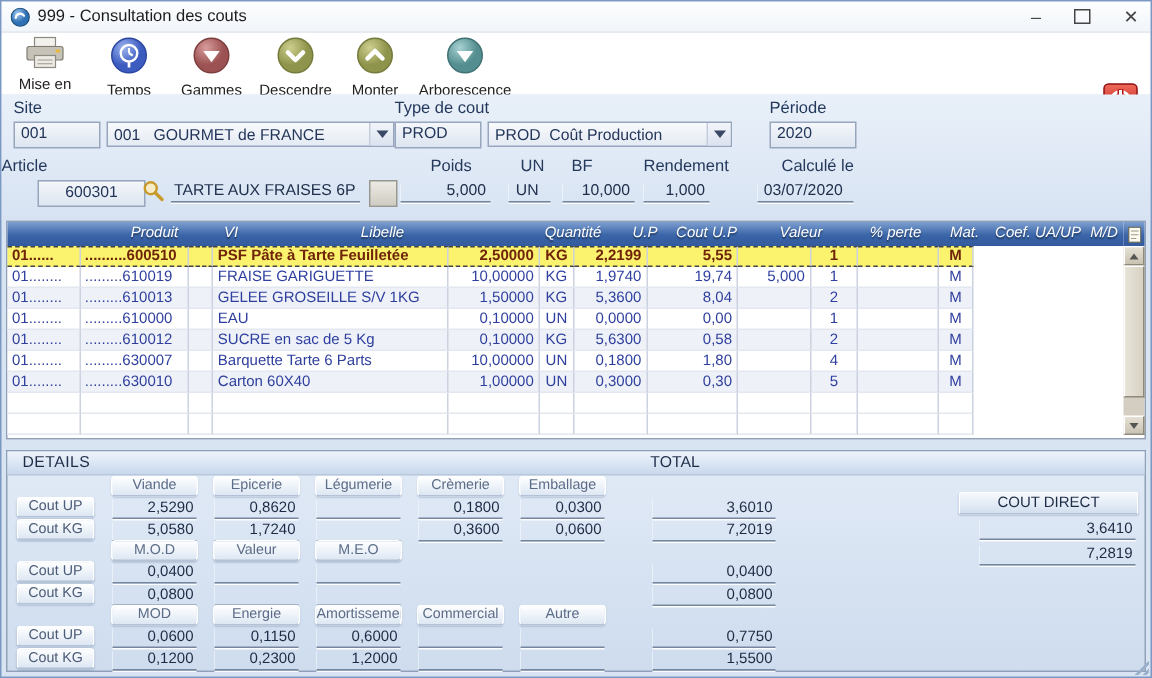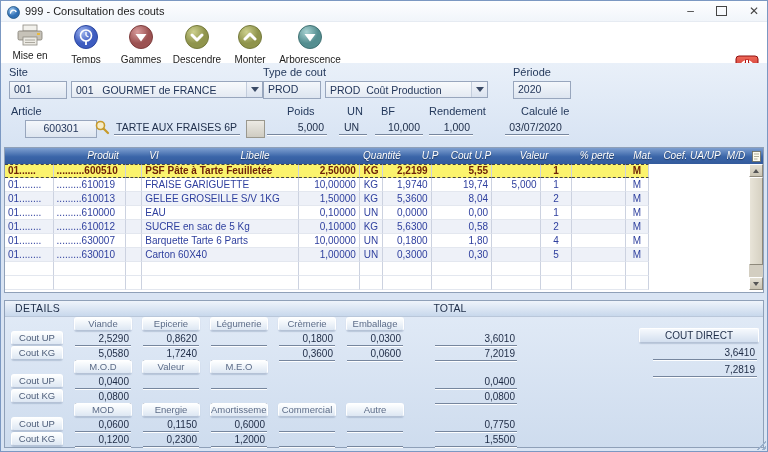--- a/index.html
+++ b/index.html
@@ -217,21 +217,21 @@
     <div class="ibox" style="left:262px;top:18px;width:48px;">PROD</div>
     <div class="combo" style="left:324px;top:18px;width:163px;">
       <span class="ctext">PROD  Coût Production</span>
       <span class="carrow">
           <i></i>
         </span>
     </div>
 
     <div class="ibox" style="left:512px;top:18px;width:48px;">2020</div>
 
-    <span class="flabel" style="left:10px;top:42px;">Article</span>
+    <span class="flabel" style="left:0;top:42px;">Article</span>
     <span class="flabel" style="left:286px;top:42px;">Poids</span>
     <span class="flabel" style="left:346px;top:42px;">UN</span>
     <span class="flabel" style="left:380px;top:42px;">BF</span>
     <span class="flabel" style="left:428px;top:42px;">Rendement</span>
     <span class="flabel" style="left:520px;top:42px;">Calculé le</span>
 
     <div class="ibox" style="left:24px;top:57px;width:62px;text-align:center;">600301</div>
     <span style="position:absolute;left:94px;top:57px;">
       <svg width="15" height="15" viewBox="0 0 15 15">
           <circle cx="5.5" cy="5.5" r="4" fill="#f6ecc8" stroke="#c79a2a" stroke-width="1.6"></circle>

